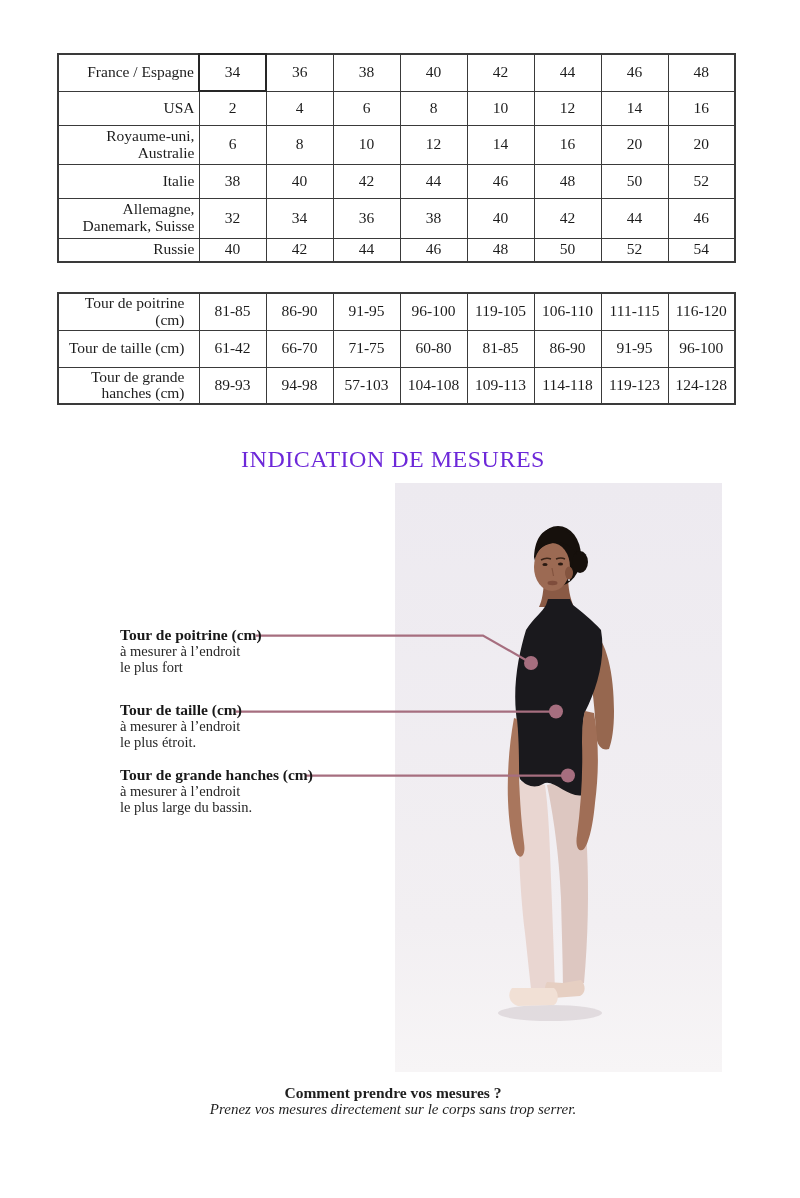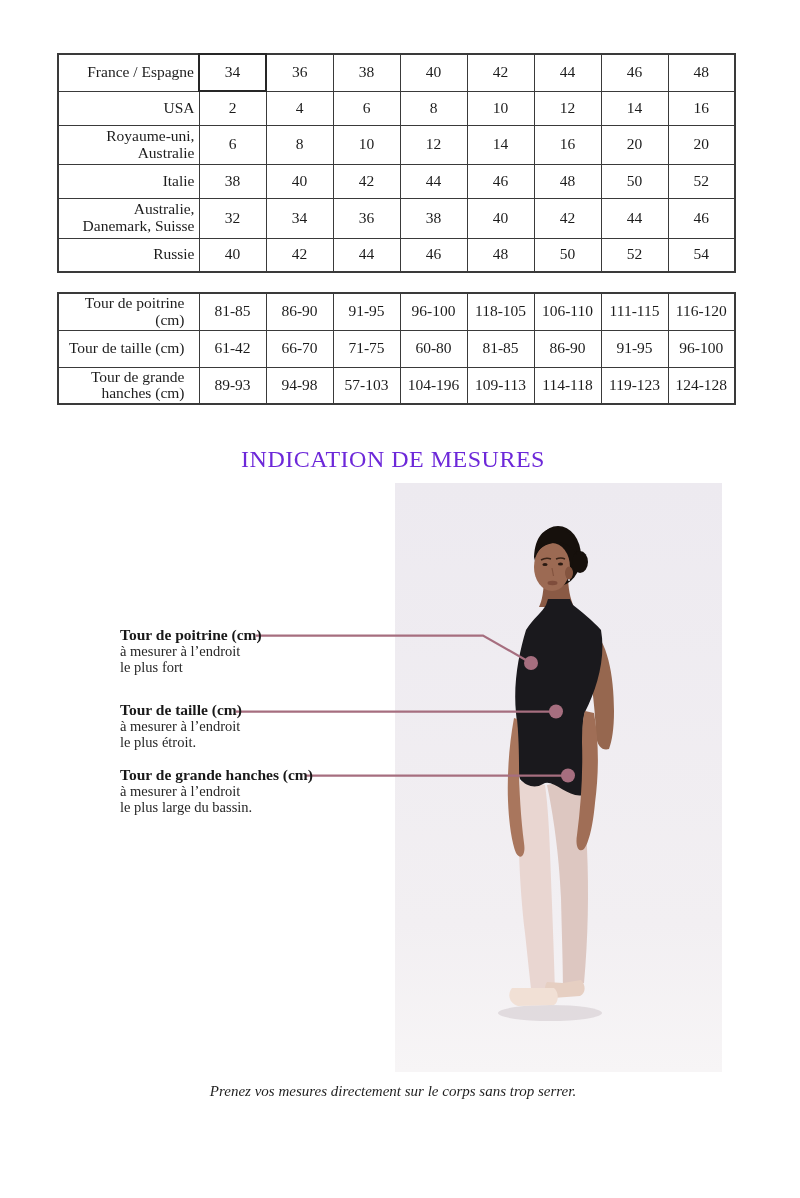--- a/index.html
+++ b/index.html
@@ -18,21 +18,21 @@
   }
   table.tbl td.lbl{text-align:right;padding:1px 4px 1px 7px;}
   table.tbl.m td.lbl{padding-right:14px;}
   table.tbl td.hl{border:2px solid #262626;}
   #size-table{left:57px;top:53px;}
   #size-table tr:nth-child(1){height:37px;}
   #size-table tr:nth-child(2){height:34px;}
   #size-table tr:nth-child(3){height:39px;}
   #size-table tr:nth-child(4){height:34px;}
   #size-table tr:nth-child(5){height:40px;}
-  #size-table tr:nth-child(6){height:34px;}
+  #size-table tr:nth-child(6){height:24px;}
   #measure-table{left:57px;top:292px;}
   #measure-table tr{height:37px;}
   
   .heading{
     position:absolute;top:446px;left:0;width:786px;text-align:center;
     font-size:24px;letter-spacing:.5px;color:#6d28d9;
   }
   
   .photo{position:absolute;left:395px;top:483px;width:327px;height:589px;z-index:1;}
   .photo svg{display:block;}
@@ -107,21 +107,21 @@
           <td>38</td>
           <td>40</td>
           <td>42</td>
           <td>44</td>
           <td>46</td>
           <td>48</td>
           <td>50</td>
           <td>52</td>
         </tr>
         <tr>
-          <td class="lbl">Australie, Danemark, Suisse</td>
+          <td class="lbl">Allemagne, Danemark, Suisse</td>
           <td>32</td>
           <td>34</td>
           <td>36</td>
           <td>38</td>
           <td>40</td>
           <td>42</td>
           <td>44</td>
           <td>46</td>
         </tr>
         <tr>
@@ -150,42 +150,42 @@
         <col style="width:67px">
         <col style="width:67px">
     </colgroup>
     <tbody>
         <tr>
           <td class="lbl">Tour de poitrine (cm)</td>
           <td>81-85</td>
           <td>86-90</td>
           <td>91-95</td>
           <td>96-100</td>
-          <td>118-105</td>
+          <td>119-105</td>
           <td>106-110</td>
           <td>111-115</td>
           <td>116-120</td>
         </tr>
         <tr>
           <td class="lbl">Tour de taille (cm)</td>
           <td>61-42</td>
           <td>66-70</td>
           <td>71-75</td>
           <td>60-80</td>
           <td>81-85</td>
           <td>86-90</td>
           <td>91-95</td>
           <td>96-100</td>
         </tr>
         <tr>
           <td class="lbl">Tour de grande hanches (cm)</td>
           <td>89-93</td>
           <td>94-98</td>
           <td>57-103</td>
-          <td>104-196</td>
+          <td>104-108</td>
           <td>109-113</td>
           <td>114-118</td>
           <td>119-123</td>
           <td>124-128</td>
         </tr>
       </tbody>
   </table>
 
   <div class="heading">INDICATION DE MESURES</div>
 
@@ -254,16 +254,17 @@
     <div class="d">à mesurer à l’endroit</div>
     <div class="d">le plus étroit.</div>
   </div>
   <div class="ann" id="ann-hanches">
     <div class="t">Tour de grande hanches (cm)</div>
     <div class="d">à mesurer à l’endroit</div>
     <div class="d">le plus large du bassin.</div>
   </div>
 
   <div class="footer">
+    <div class="t">Comment prendre vos mesures ?</div>
     <div class="d">Prenez vos mesures directement sur le corps sans trop serrer.</div>
   </div>
 
 </div>
 
 </body></html>

